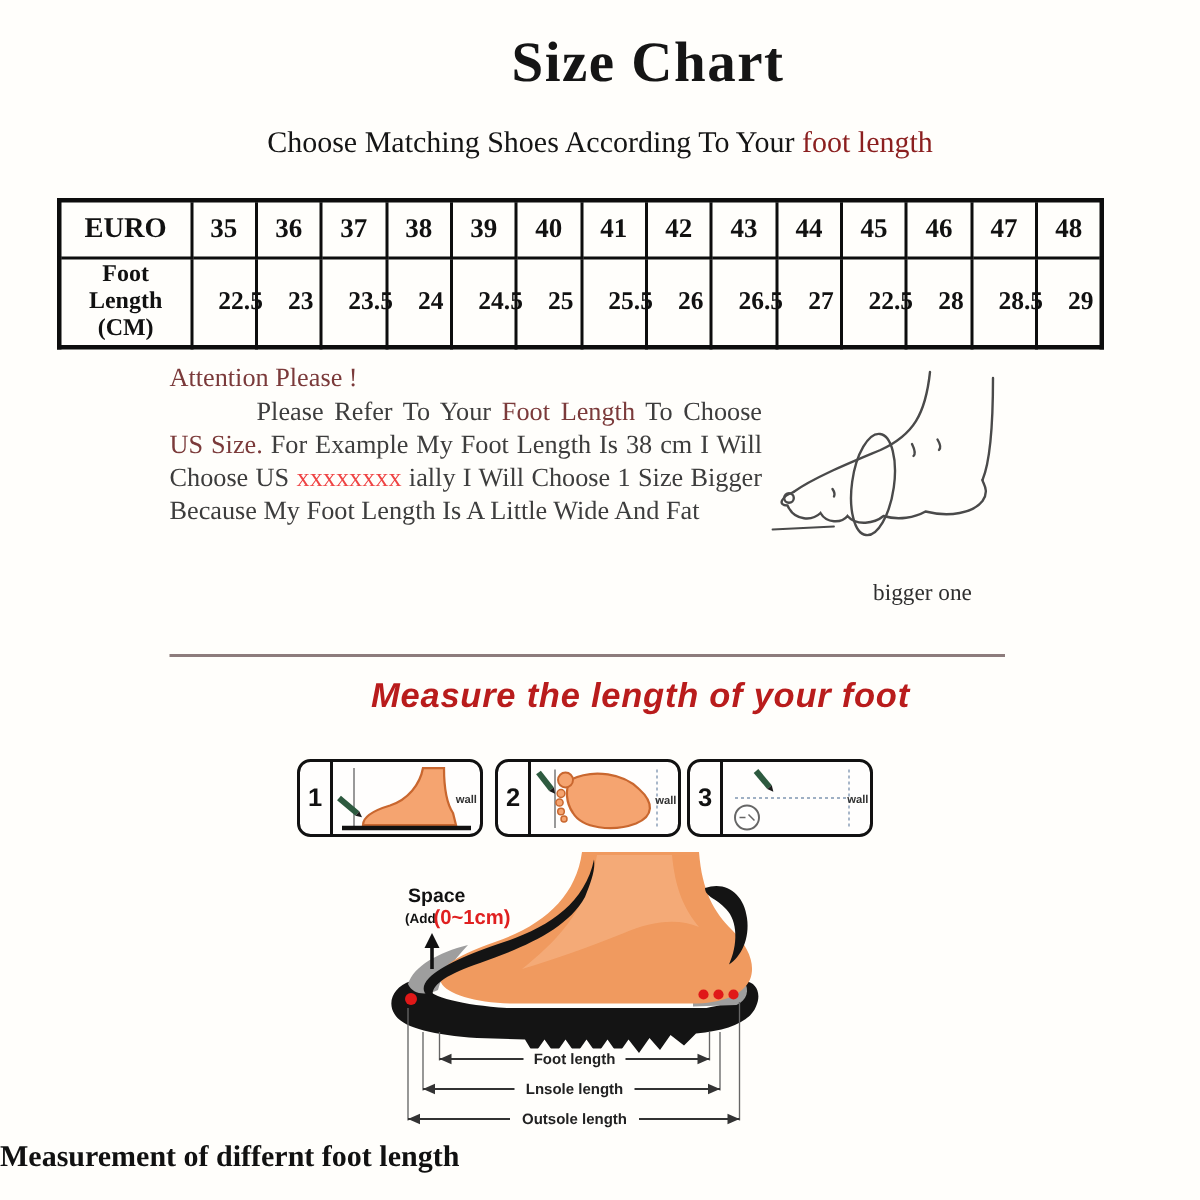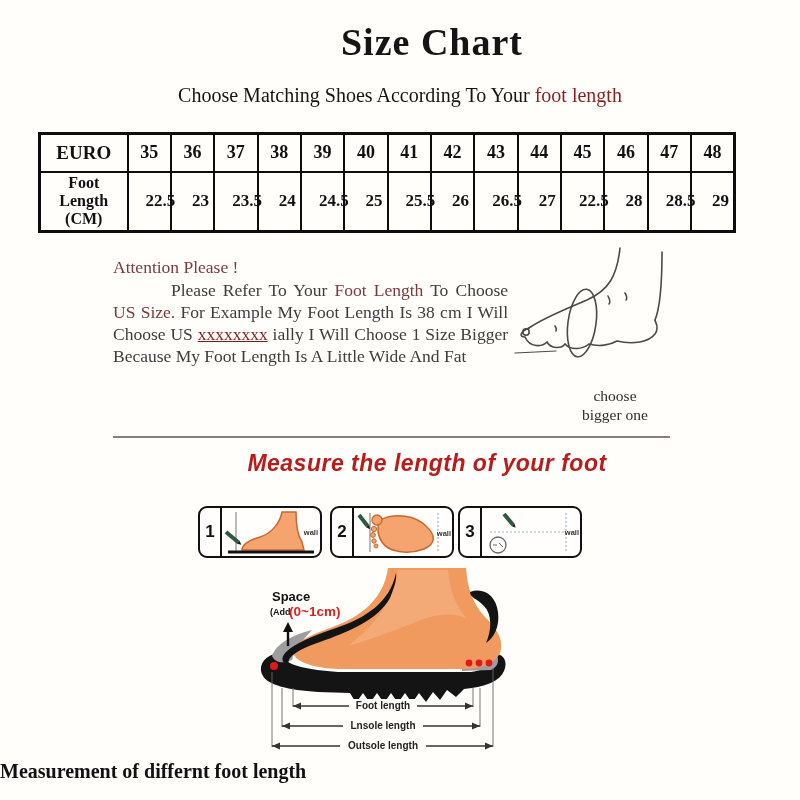--- a/index.html
+++ b/index.html
@@ -24,25 +24,25 @@
   th,td{border:2px solid #0d0d0d;text-align:center;vertical-align:middle;
     font-weight:bold;color:#111;padding:0 1px;}
   tr.r1{height:38px;}
   tr.r1 th{font-size:19px;}
   tr.r1 td{font-size:18px;}
   tr.r2{height:60px;}
   tr.r2 th{font-size:16px;line-height:1.12;}
   tr.r2 td{font-size:17px;padding-left:17px;}
   col.c0{width:88px;}
   
-  #attention{top:256px;left:113px;width:395px;font-size:17.5px;line-height:22px;color:#3d3d3d;}
+  #attention{top:240px;left:113px;width:395px;font-size:17.5px;line-height:22px;color:#3d3d3d;}
   #attention .att-head{color:#7b3a3a;margin-bottom:1px;}
   #attention p{margin:0;text-align:justify;text-indent:58px;}
   .brown{color:#7b3a3a;}
-  .redx{color:#7f1d1d;text-decoration:underline;}
+  .redx{color:#ef4444;}
   
   #foot-sketch{top:238px;left:513px;}
   #bigger-note{top:386px;left:540px;width:150px;text-align:center;
     font-size:15.5px;line-height:19px;color:#2e2e2e;}
   
   #divider{top:436px;left:113px;width:557px;height:2px;background:#8d7c7c;}
   
   #measure-heading{top:450px;left:0;width:790px;text-align:center;
     font-family:"Liberation Sans",sans-serif;font-style:italic;font-weight:bold;
     font-size:23px;color:#b91c1c;letter-spacing:.5px;margin-left:32px;}
@@ -142,21 +142,20 @@
       <circle cx="13" cy="94" r="3.2"></circle>
       <path d="M95,58 Q98,64 96,66"></path>
       <path d="M112,55 Q115,60 113,62"></path>
       <ellipse cx="69" cy="85" rx="14" ry="34" transform="rotate(8 69 85)"></ellipse>
       <line x1="2" y1="115" x2="43" y2="113" stroke-width="1.2"></line>
       <path d="M42,88 q2,3 1,5"></path>
     </g>
   </svg>
 
   <div id="bigger-note" class="abs">
-    <div>choose</div>
     <div>bigger one</div>
   </div>
 
   <div id="divider" class="abs"></div>
 
   <div id="measure-heading" class="abs">Measure the length of your foot</div>
 
   <div id="panel-1" class="panel">
     <div class="pnum">1</div>
     <div class="pfig">

